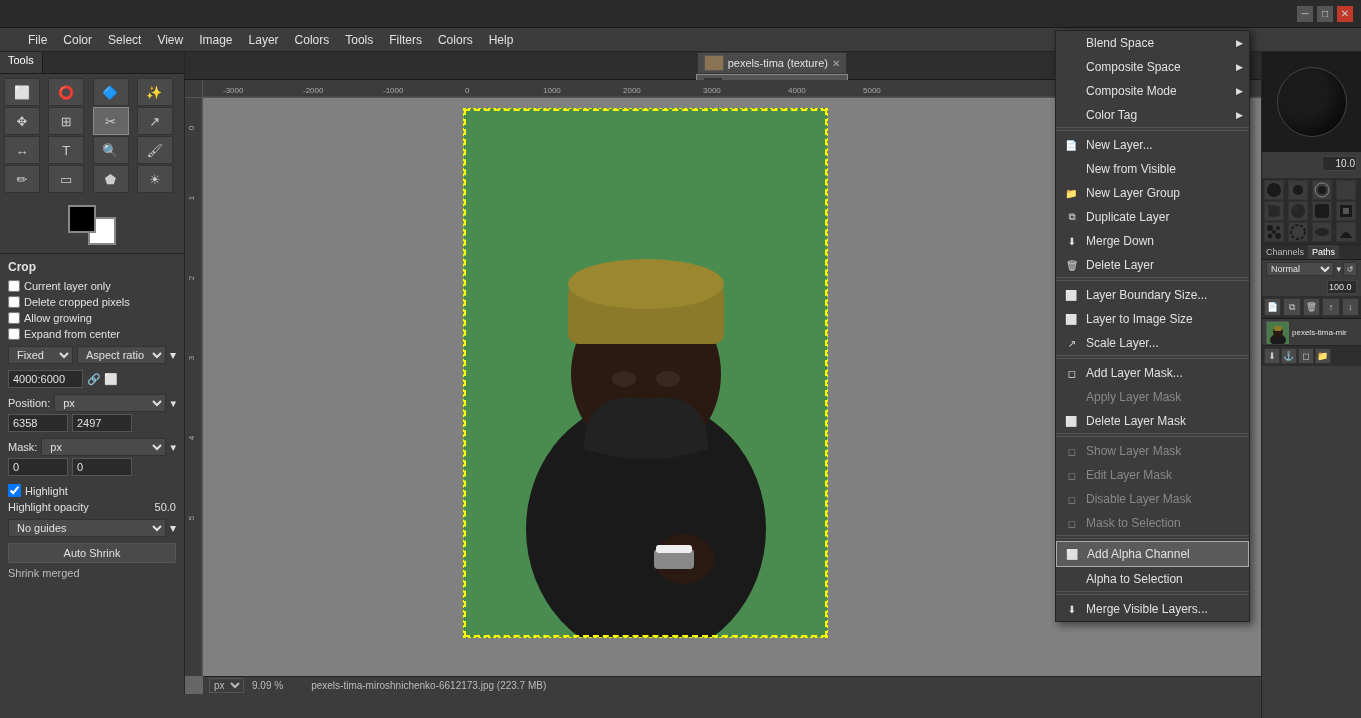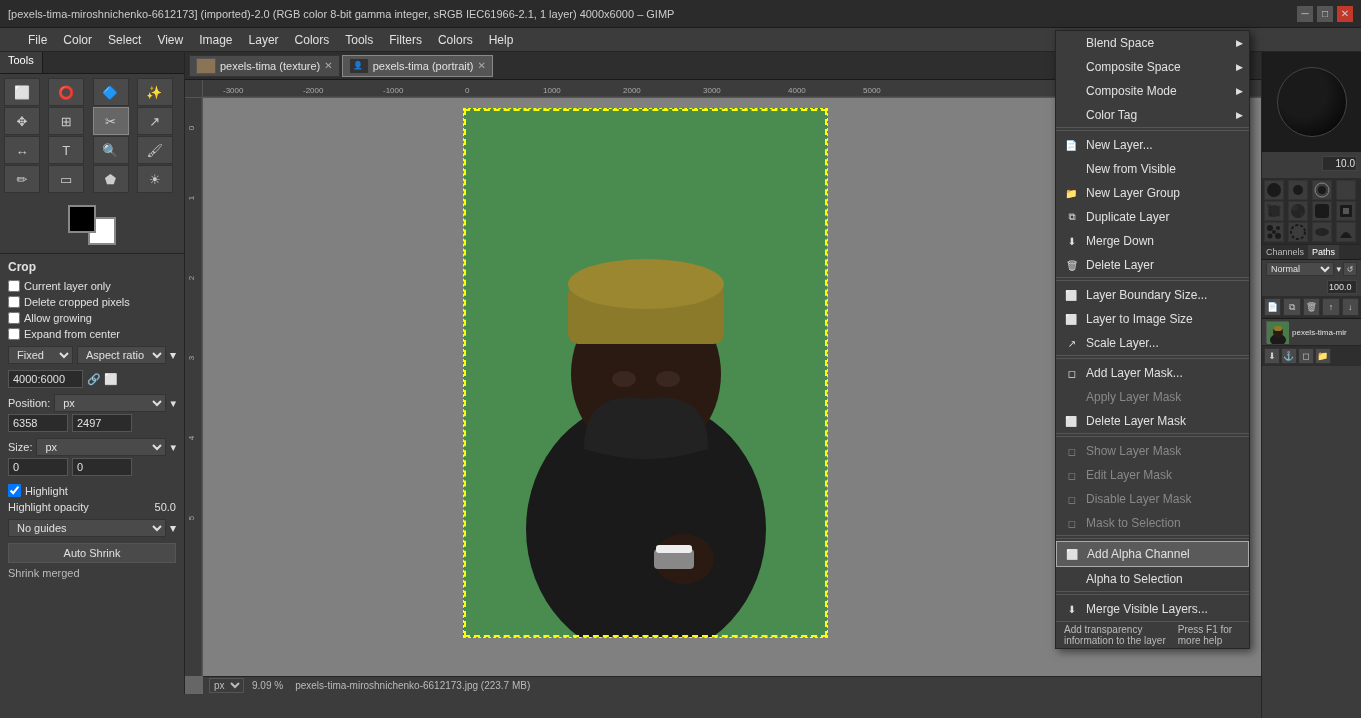--- a/index.html
+++ b/index.html
@@ -263,20 +263,21 @@
       overflow: hidden;
     }
 
     #tab-bar {
       display: flex;
       background: #2e2e2e;
       height: 28px;
       border-bottom: 1px solid #1a1a1a;
       align-items: center;
       padding: 0 4px;
+      flex-direction: column;
     }
     .canvas-tab {
       display: flex;
       align-items: center;
       background: #4a4a4a;
       border: 1px solid #333;
       padding: 2px 6px;
       cursor: pointer;
       font-size: 11px;
       margin-right: 2px;
@@ -603,21 +604,20 @@
       align-items: center;
       justify-content: center;
       cursor: pointer;
       color: #ccc;
     }
   </style>
 </head>
 <body>
 
 <div id="titlebar">
-  <span style="font-size:11px; color:#ccc;">[pexels-tima-miroshnichenko-6612173] (imported)-2.0 (RGB color 8-bit gamma integer, sRGB IEC61966-2.1, 1 layer) 4000x6000 – GIMP</span>
   <div id="titlebar-controls">
     <button class="titlebar-btn">─</button>
     <button class="titlebar-btn">□</button>
     <button class="titlebar-btn" style="background:#c0392b;">✕</button>
   </div>
 </div>
 
 <div id="menubar">
   <span class="menu-item">File</span>
   <span class="menu-item">Color</span>
@@ -709,21 +709,21 @@
           <span>▾</span>
         </div>
         <div class="pos-inputs">
           <input class="pos-input" type="text" value="6358" style="">
           <input class="pos-input" type="text" value="2497" style="">
         </div>
       </div>
 
       <div class="pos-row">
         <div style="display:flex; align-items:center; gap:4px; margin-bottom:2px;">
-          <span>Size:</span>
+          <span>Mask:</span>
           <select class="small-select" style="width:40px">
             <option>px</option>
           </select>
           <span>▾</span>
         </div>
         <div class="pos-inputs">
           <input class="pos-input" type="text" value="0" style="">
           <input class="pos-input" type="text" value="0" style="">
         </div>
       </div>
@@ -834,21 +834,21 @@
 
         <div style="position:absolute; top:0; left:0; right:0; bottom:0; border: 2px dashed #ffff00; pointer-events: none;"></div>
       </div>
     </div>
 
     <div id="status-bar">
       <select style="background:#3c3c3c; color:#bbb; border:1px solid #555; font-size:10px; width:35px;">
         <option>px</option>
       </select>
       <span style="font-size:10px;">9.09 %</span>
-      <span style="font-size:10px; margin-left:4px;">pexels-tima-miroshnichenko-6612173.jpg (223.7 MB)</span>
+      <span style="font-size:10px; margin-left:20px;">pexels-tima-miroshnichenko-6612173.jpg (223.7 MB)</span>
     </div>
   </div>
 
   <div id="right-dock">
 
     <div class="brush-preview-area">
       <div class="brush-circle-preview"></div>
     </div>
 
     <div class="size-opacity-panel">
@@ -1101,17 +1101,13 @@
   </div>
   <div class="menu-separator"></div>
 
   <div>
     <div class="ctx-item">
       <span class="ctx-icon">⬇</span>
       <span class="ctx-item-label">Merge Visible Layers...</span>
     </div>
   </div>
 
-  <div style="background:#3c3c3c; border-top:1px solid #555; padding:2px 8px; font-size:10px; color:#bbb; display:flex; justify-content:space-between; align-items:center;">
-    <span>Add transparency information to the layer</span>
-    <span>Press F1 for more help</span>
-  </div>
 </div>
 
 </body></html>

